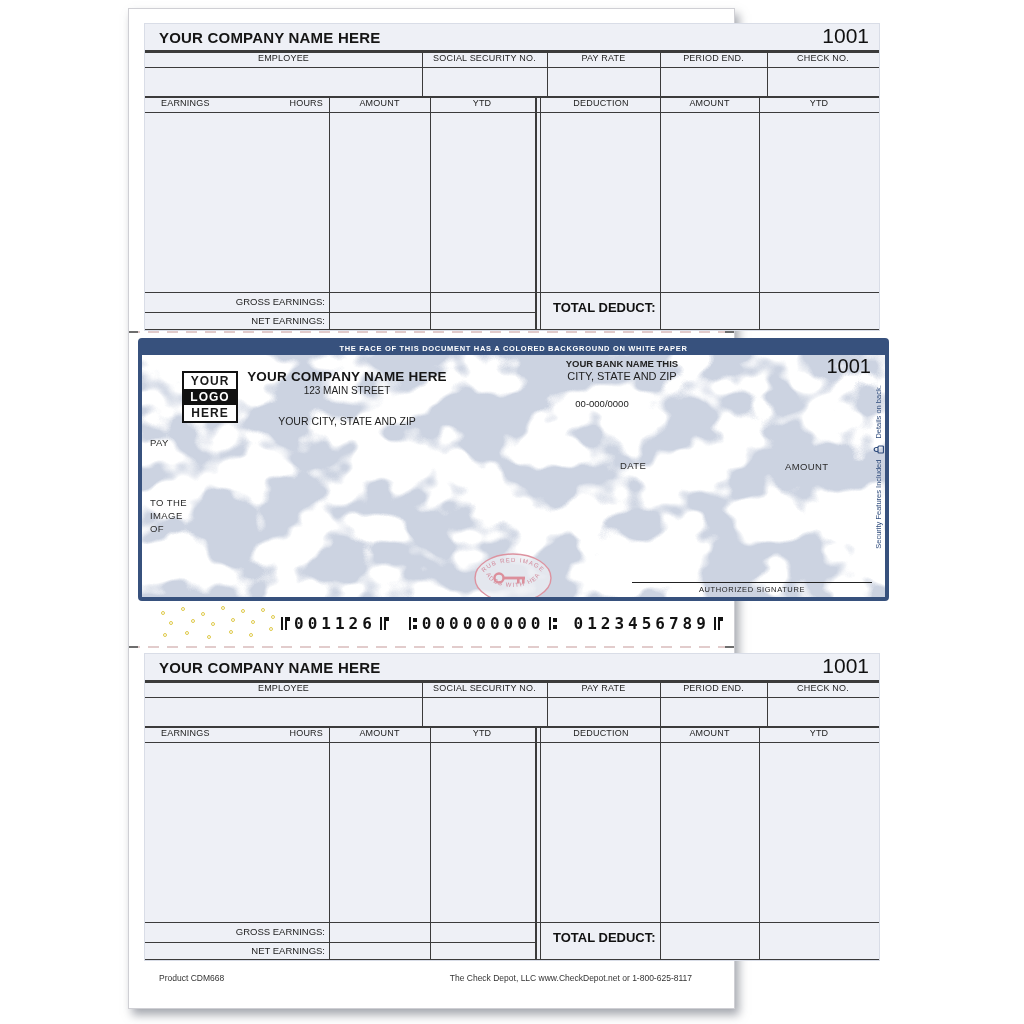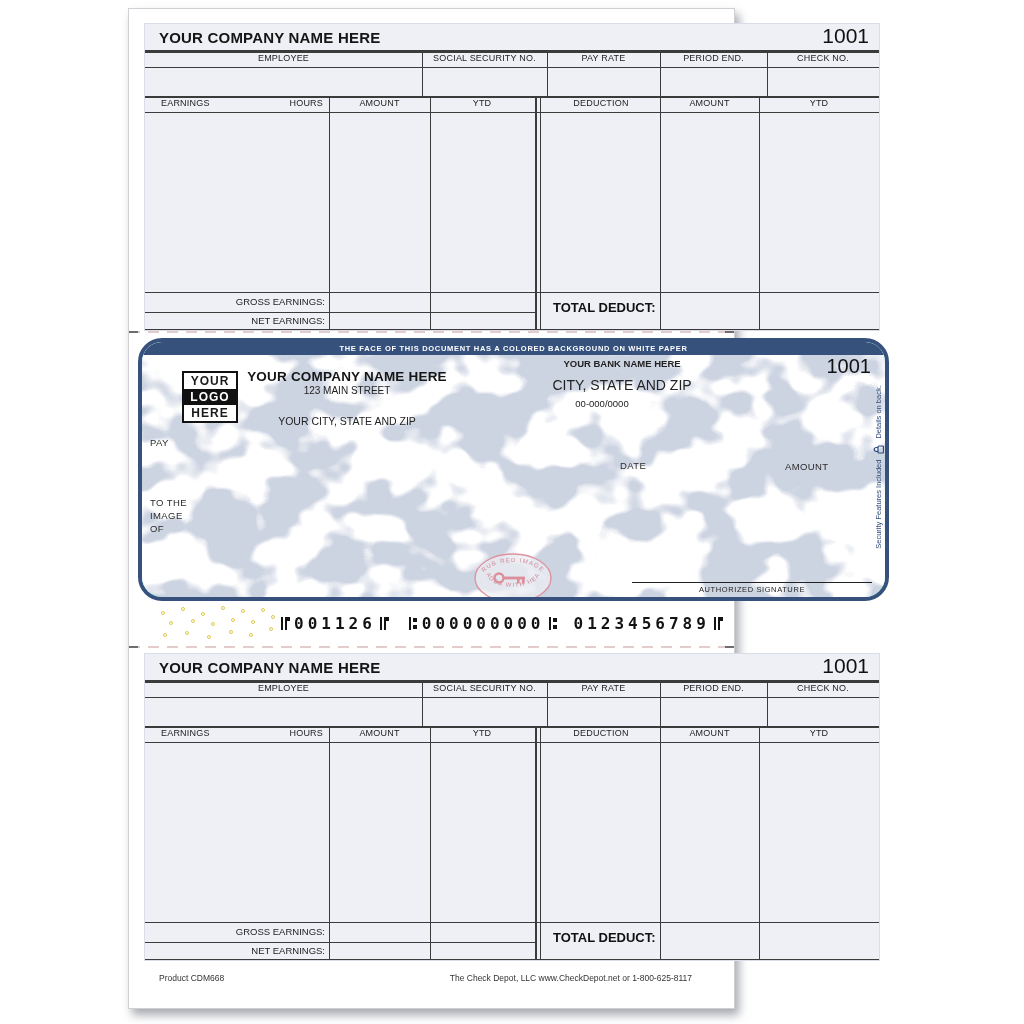--- a/index.html
+++ b/index.html
@@ -21,37 +21,37 @@
   .s-tot{position:absolute;font-size:9.5px;color:#222;text-align:right;}
   .s-td{position:absolute;left:408px;top:276px;font-weight:bold;font-size:13px;color:#111;}
 
   
   .perf{position:absolute;left:0;right:0;height:2px;
         background:repeating-linear-gradient(90deg,#e2cccc 0 11px,transparent 11px 19px);}
   .tick{position:absolute;width:9px;height:2px;background:#6d6d6d;}
 
   
   .check{position:absolute;left:9px;top:329px;width:751px;height:263px;box-sizing:border-box;
-         border:4px solid #37517d;border-radius:24px;overflow:hidden;background:#14b8a6;}
+         border:4px solid #37517d;border-radius:4px;overflow:hidden;background:#14b8a6;}
   .marble{position:absolute;left:0;top:0;width:100%;height:100%;}
   .banner{position:absolute;left:0;top:0;right:0;height:13px;background:#37517d;
           display:flex;align-items:center;justify-content:center;}
   .banner span{color:#fff;font-size:7.5px;font-weight:bold;letter-spacing:.7px;}
   .logo-box{position:absolute;left:40px;top:29px;width:56px;height:52px;border:2px solid #111;
             background:#fff;box-sizing:border-box;display:flex;flex-direction:column;}
   .logo-box div{flex:1;display:flex;align-items:center;justify-content:center;
                 font-weight:bold;font-size:12px;letter-spacing:1px;color:#1a1a1a;}
   .logo-box .inv{background:#111;color:#fff;}
   .co-block{position:absolute;left:95px;top:27px;width:220px;text-align:center;}
   .co-name{font-size:13.5px;font-weight:bold;color:#151515;letter-spacing:.2px;}
   .co-street{font-size:10px;margin-top:1px;color:#222;}
   .co-city{font-size:10.5px;margin-top:19px;color:#222;}
   .bank-block{position:absolute;left:395px;top:16px;width:170px;text-align:center;color:#222;}
   .bank-name{font-size:9.5px;font-weight:bold;}
-  .bank-city{font-size:14px;margin-top:8px;}
+  .bank-city{font-size:11px;margin-top:1px;}
   .fraction{position:absolute;left:395px;top:56px;width:130px;text-align:center;font-size:9.5px;color:#222;}
   .chk-num{position:absolute;right:14px;top:13px;font-size:20px;color:#111;}
   .lab{position:absolute;font-size:9.5px;color:#2b2b2b;letter-spacing:.4px;}
   .order{line-height:13px;}
   .sig-line{position:absolute;left:490px;top:240px;width:240px;height:1.3px;background:#222;}
   .sig-label{position:absolute;left:490px;top:243px;width:240px;text-align:center;
              font-size:7.5px;letter-spacing:.6px;color:#222;}
   .vsec{position:absolute;left:641px;top:119px;width:190px;height:12px;transform:rotate(-90deg);
         display:flex;align-items:center;justify-content:center;gap:6px;
         font-size:7.5px;color:#2e4b7c;white-space:nowrap;}
@@ -146,21 +146,21 @@
       <div>HERE</div>
     </div>
 
     <div class="co-block">
       <div class="co-name">YOUR COMPANY NAME HERE</div>
       <div class="co-street">123 MAIN STREET</div>
       <div class="co-city">YOUR CITY, STATE AND ZIP</div>
     </div>
 
     <div class="bank-block">
-      <div class="bank-name">YOUR BANK NAME HERE</div>
+      <div class="bank-name">YOUR BANK NAME THIS</div>
       <div class="bank-city">CITY, STATE AND ZIP</div>
     </div>
     <div class="fraction">00-000/0000</div>
     <div class="chk-num">1001</div>
 
     <div class="lab" style="left:8px;top:95px">PAY</div>
     <div class="lab order" style="left:8px;top:154px">
       <div>TO THE</div>
       <div>IMAGE</div>
       <div>OF</div>

